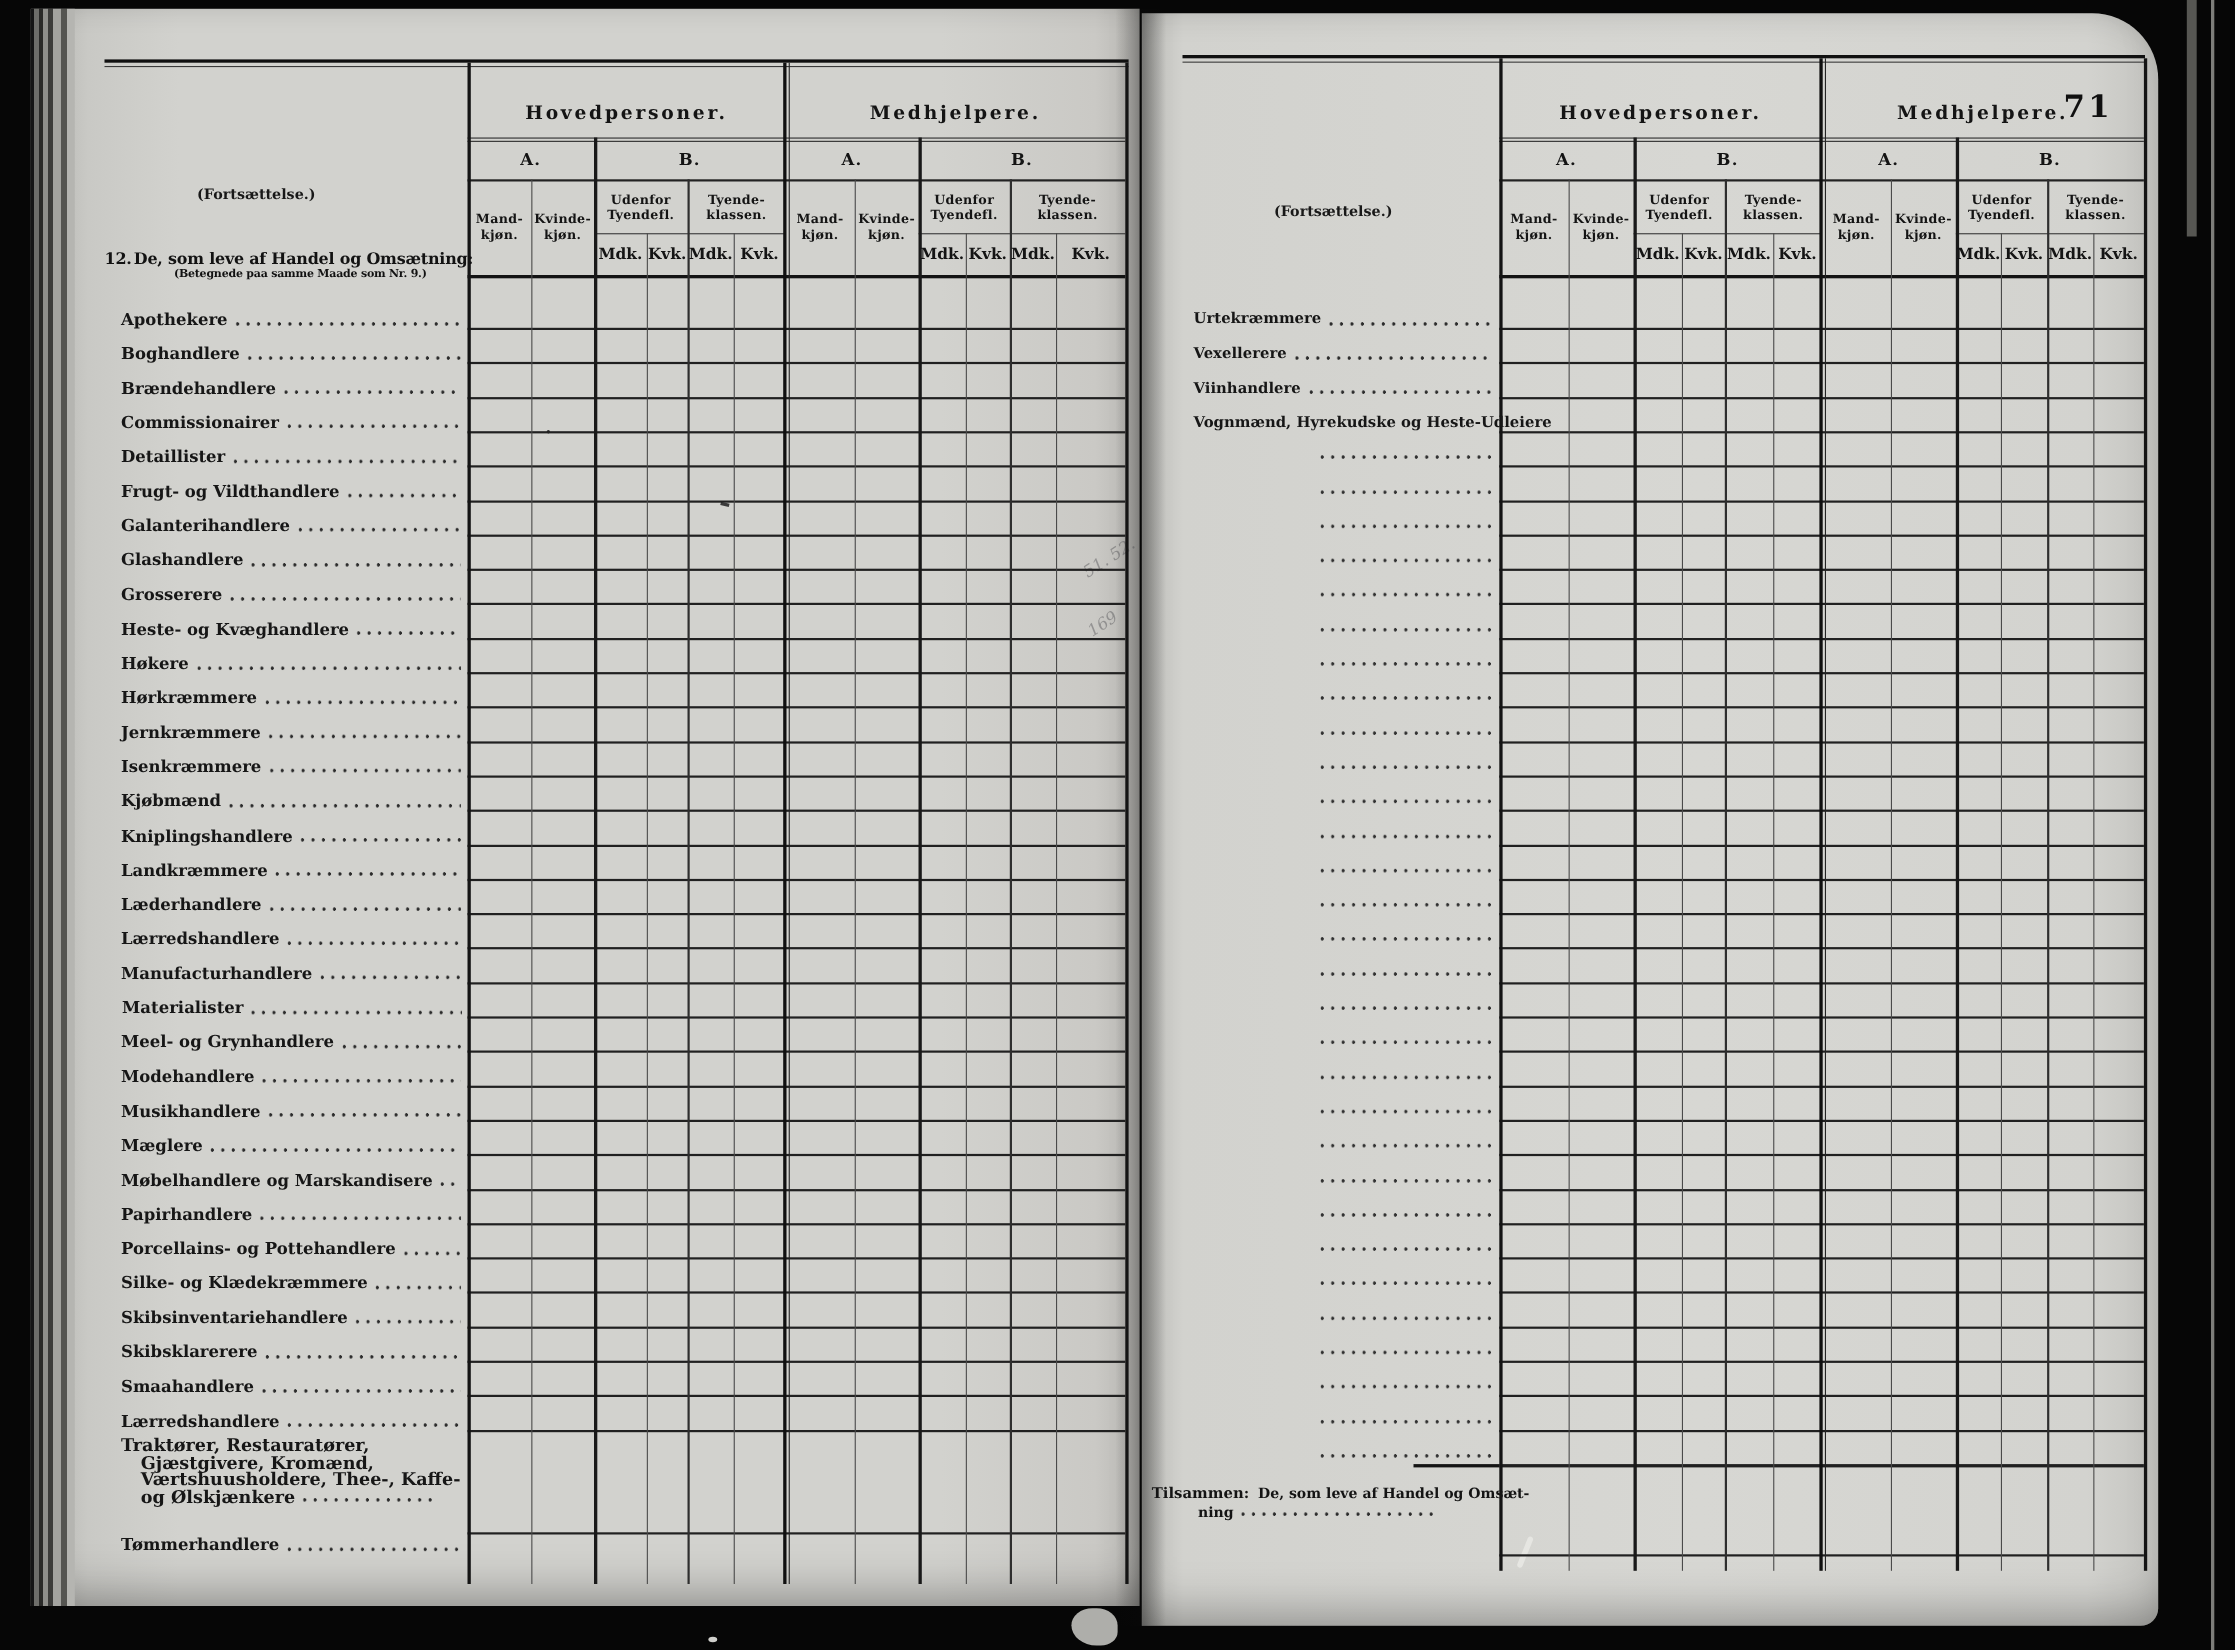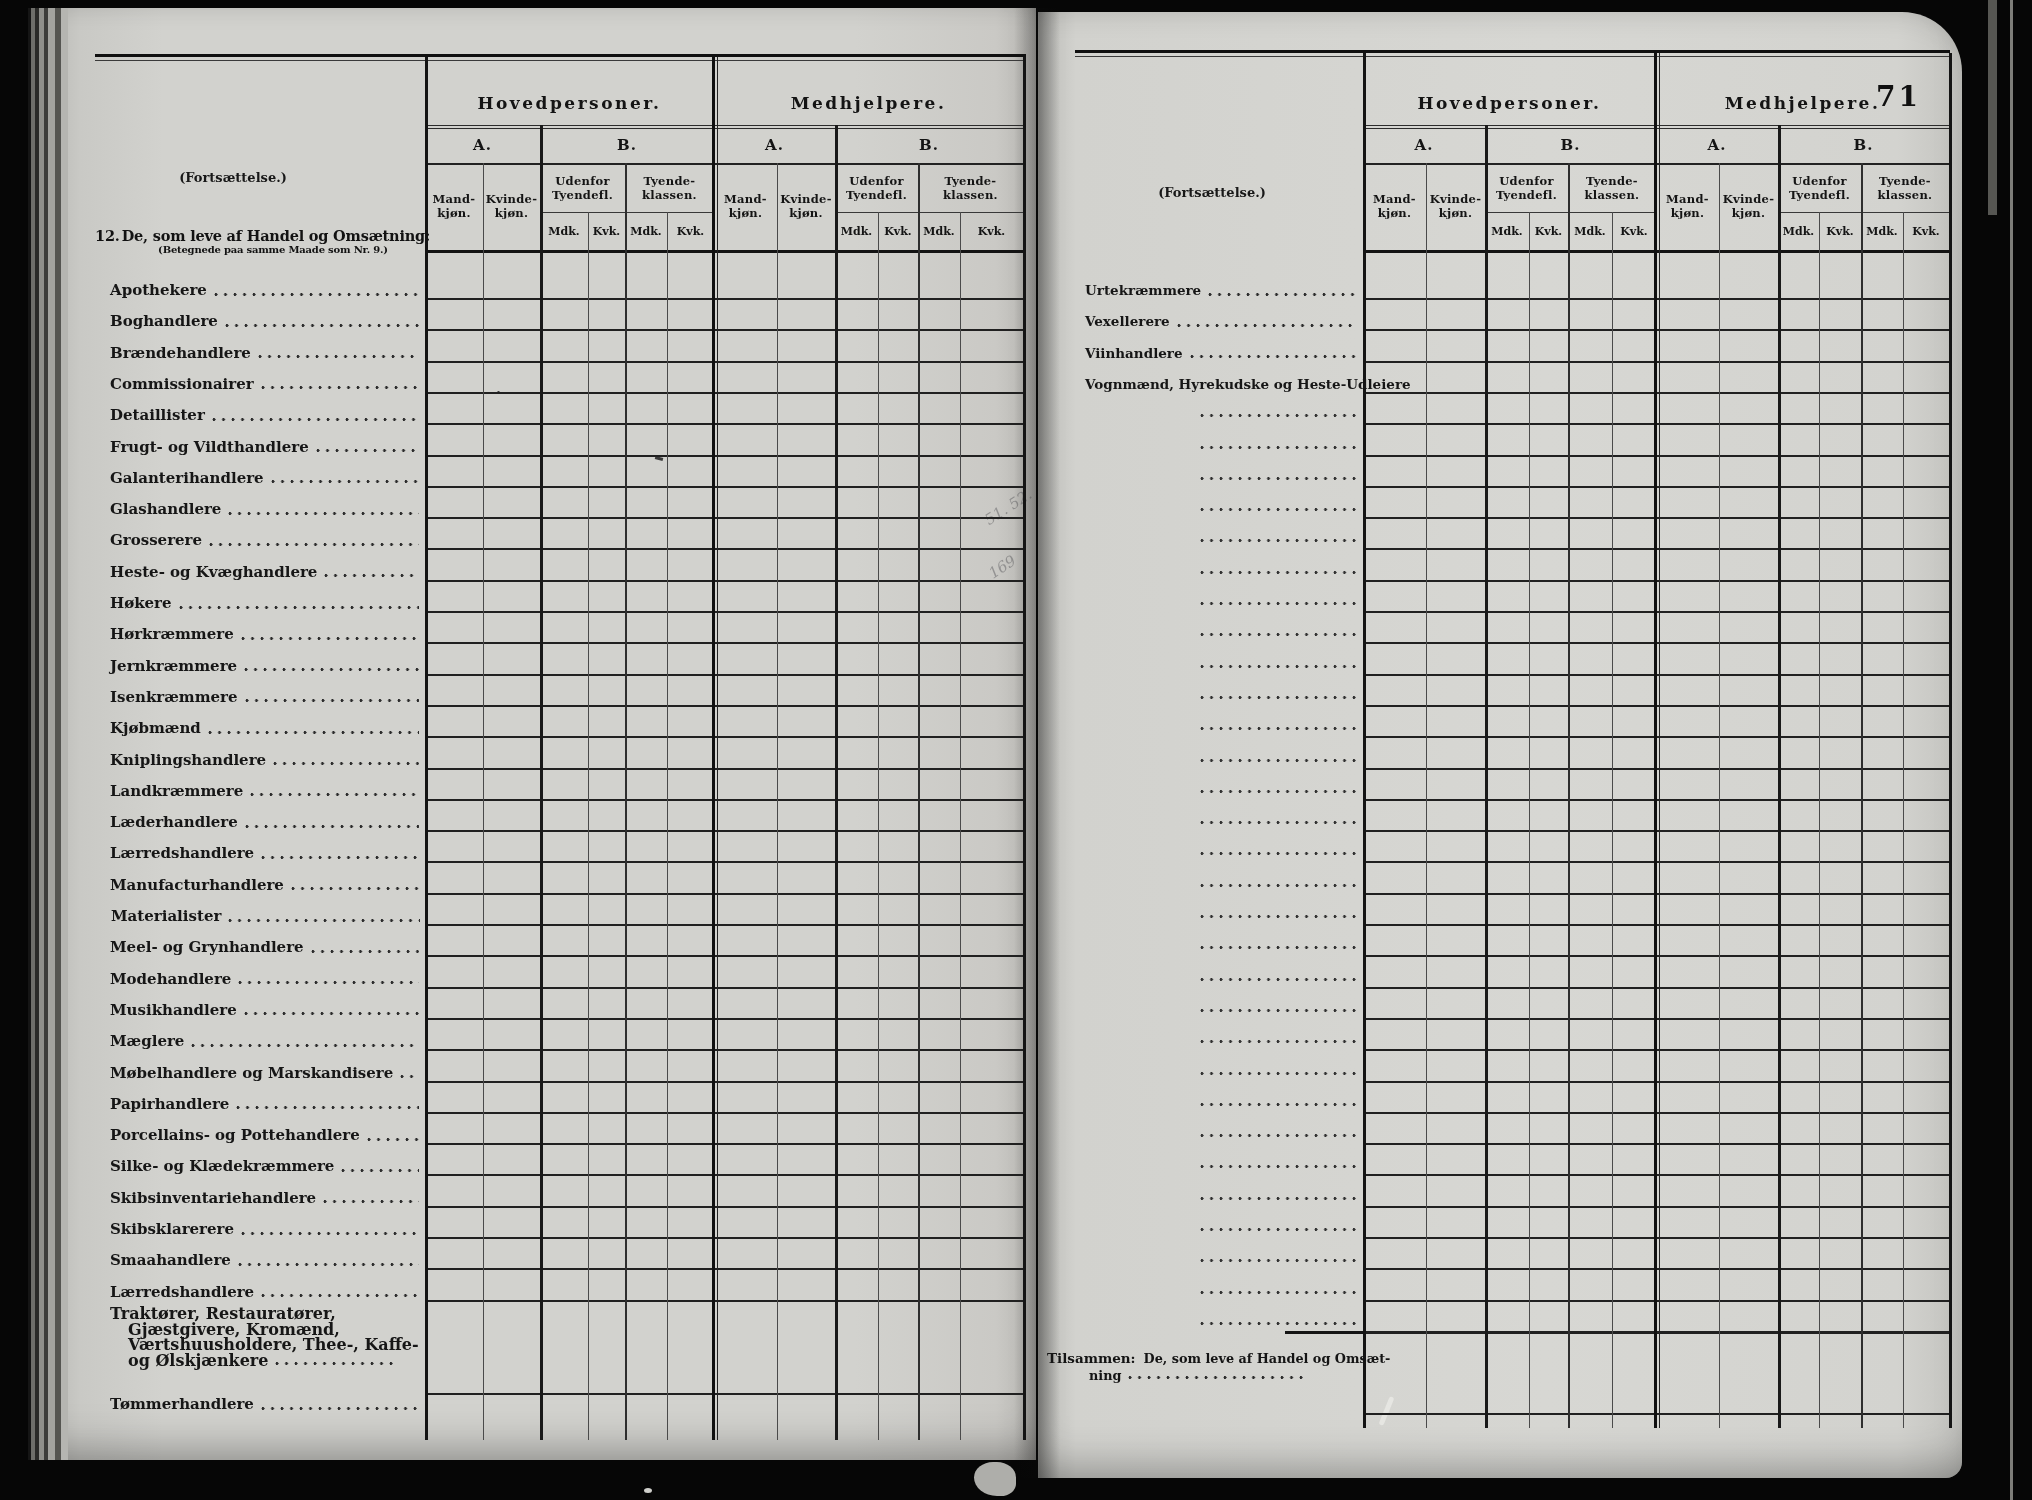--- a/index.html
+++ b/index.html
@@ -19,21 +19,21 @@
     background:linear-gradient(90deg,rgba(10,10,10,0) 0,rgba(10,10,10,.22) 42%,rgba(10,10,10,.34) 55%,rgba(10,10,10,0) 100%);}
   .edge-line{position:absolute;left:2010px;top:0;width:3px;height:1500px;background:#7d7d79;}
   .edge-patch{position:absolute;left:1988px;top:0;width:9px;height:215px;background:#565652;}
 
   .hline,.vline{position:absolute;}
   .hcell{position:absolute;display:flex;align-items:center;justify-content:center;text-align:center;
          font-weight:bold;white-space:pre-line;color:#141414;}
   .h-title{font-size:17px;letter-spacing:2.5px;}
   .h-ab{font-size:15px;letter-spacing:1px;}
   .h-col{font-size:11.5px;line-height:14px;letter-spacing:.3px;}
-  .h-sub{font-size:11px;}
+  .h-sub{font-size:14px;}
 
   .lrow{position:absolute;display:flex;align-items:center;font-weight:bold;font-size:15px;
         white-space:nowrap;color:#161616;}
   .lrow-right{font-size:13.5px;}
   .dots{flex:1;height:5px;margin:0 2px 0 7px;transform:translateY(4px);
     background-image:radial-gradient(circle at 2px 2.5px,#2b2b2b 1.25px,rgba(0,0,0,0) 1.7px);
     background-size:9.5px 5px;background-repeat:repeat-x;background-position:left center;}
   .dots-inline{display:inline-block;height:5px;margin-left:7px;
     background-image:radial-gradient(circle at 2px 2.5px,#2b2b2b 1.25px,rgba(0,0,0,0) 1.7px);
     background-size:9.5px 5px;background-repeat:repeat-x;}

